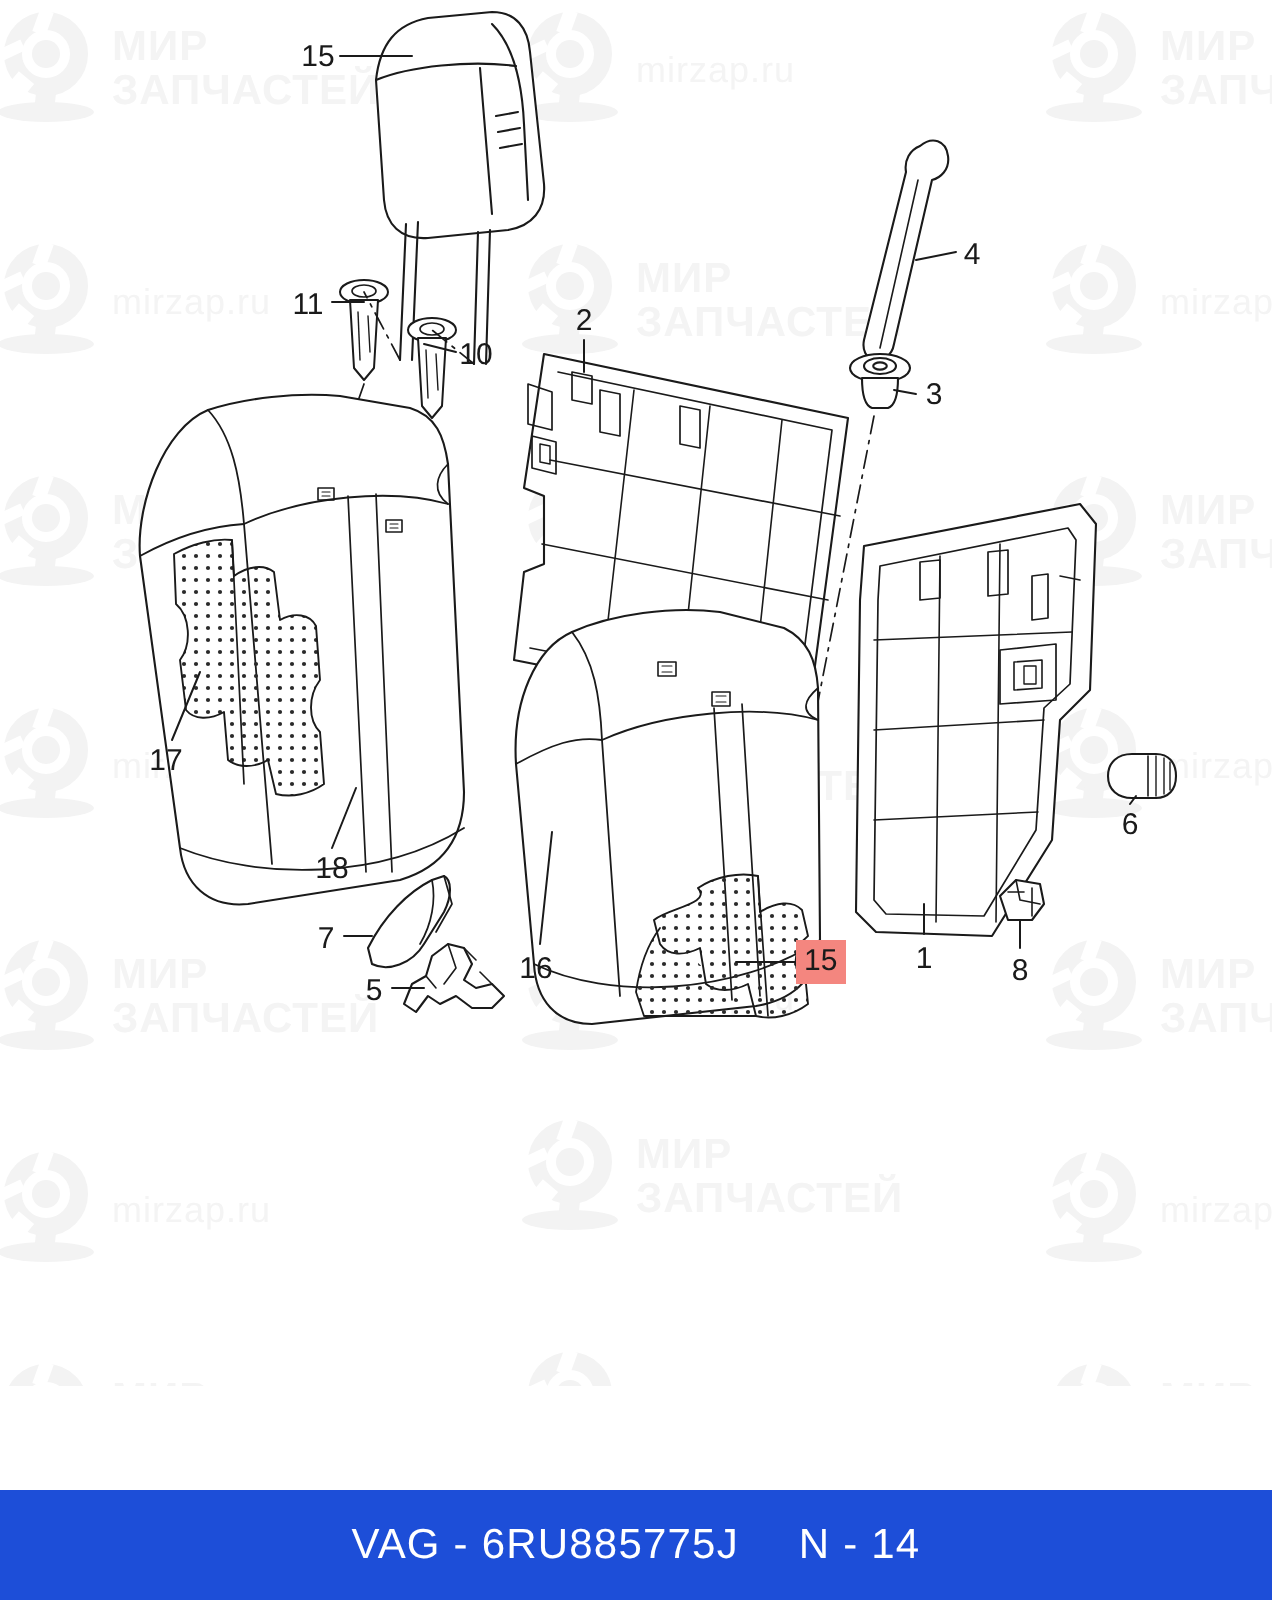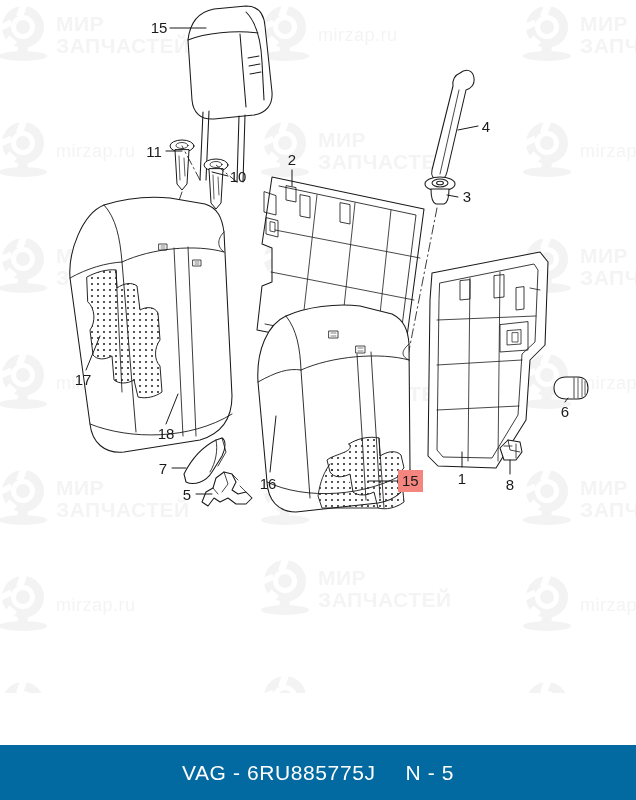--- a/index.html
+++ b/index.html
@@ -103,21 +103,21 @@
     padding: 1px 4px;
   }
 
   
   #footer {
     position: absolute;
     left: 0;
     top: 745px;
     width: 636px;
     height: 55px;
-    background: #0369a1;
+    background: #1d4ed8;
     display: flex;
     align-items: center;
     justify-content: center;
     gap: 30px;
   }
   #footer .ft {
     color: #ffffff;
     font-size: 21px;
     letter-spacing: 0.6px;
     white-space: nowrap;
@@ -664,16 +664,16 @@
         <text x="163" y="474">7</text>
         <text x="187" y="500">5</text>
       </g>
     </svg>
   </div>
 
   <div class="highlight-box" style="left:398px; top:470px;">15</div>
 
   <div id="footer">
     <span class="ft">VAG - 6RU885775J</span>
-    <span class="ft">N - 5</span>
+    <span class="ft">N - 14</span>
   </div>
 
 </div>
 
 </body></html>

